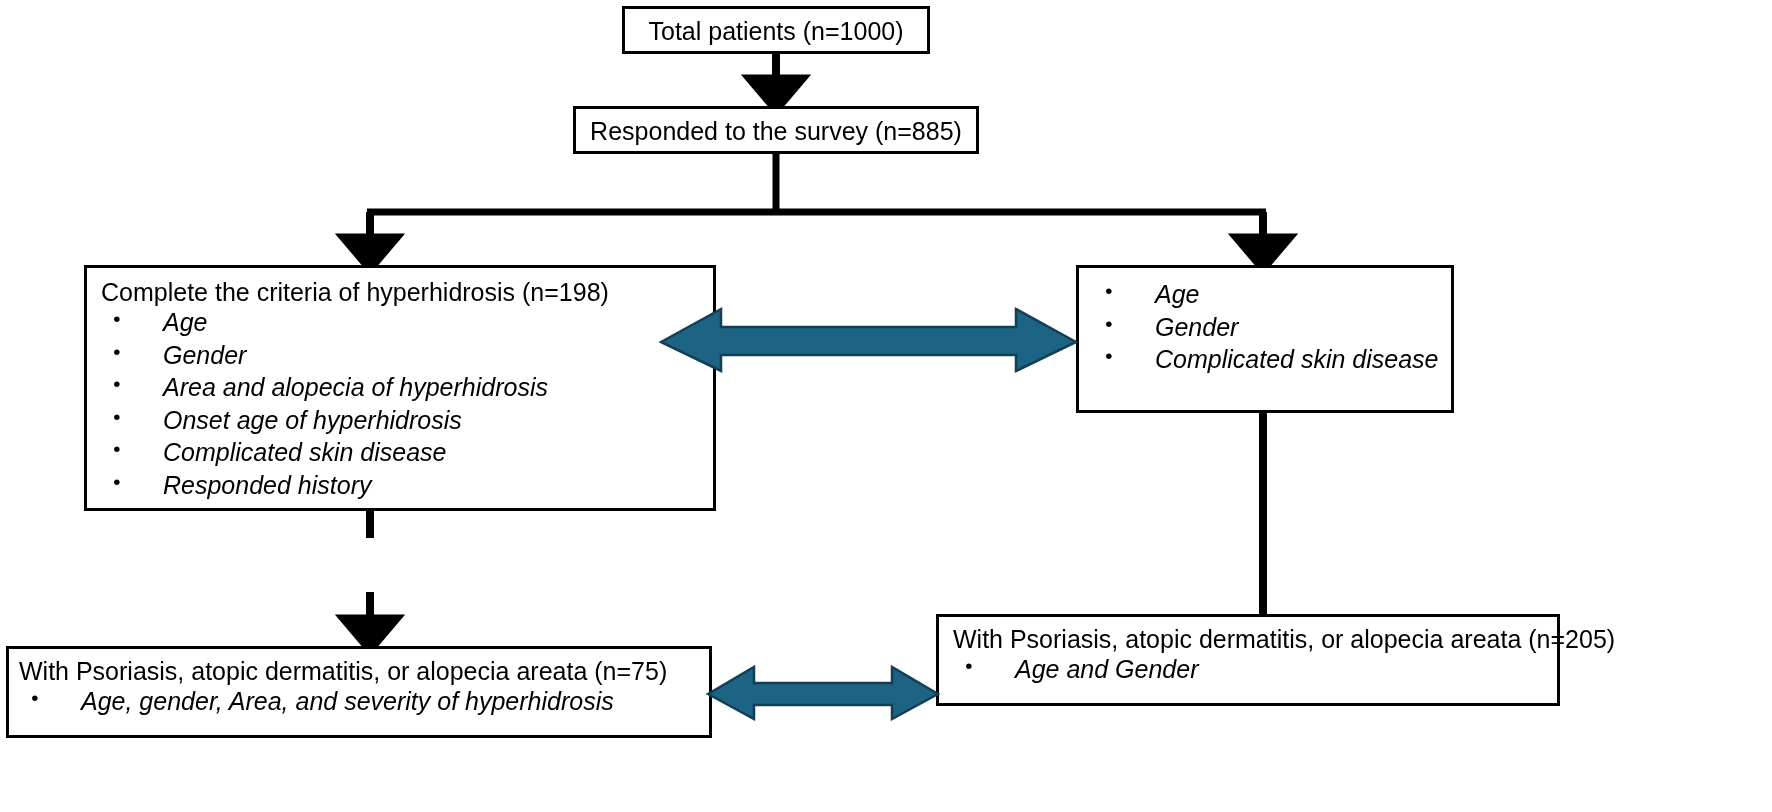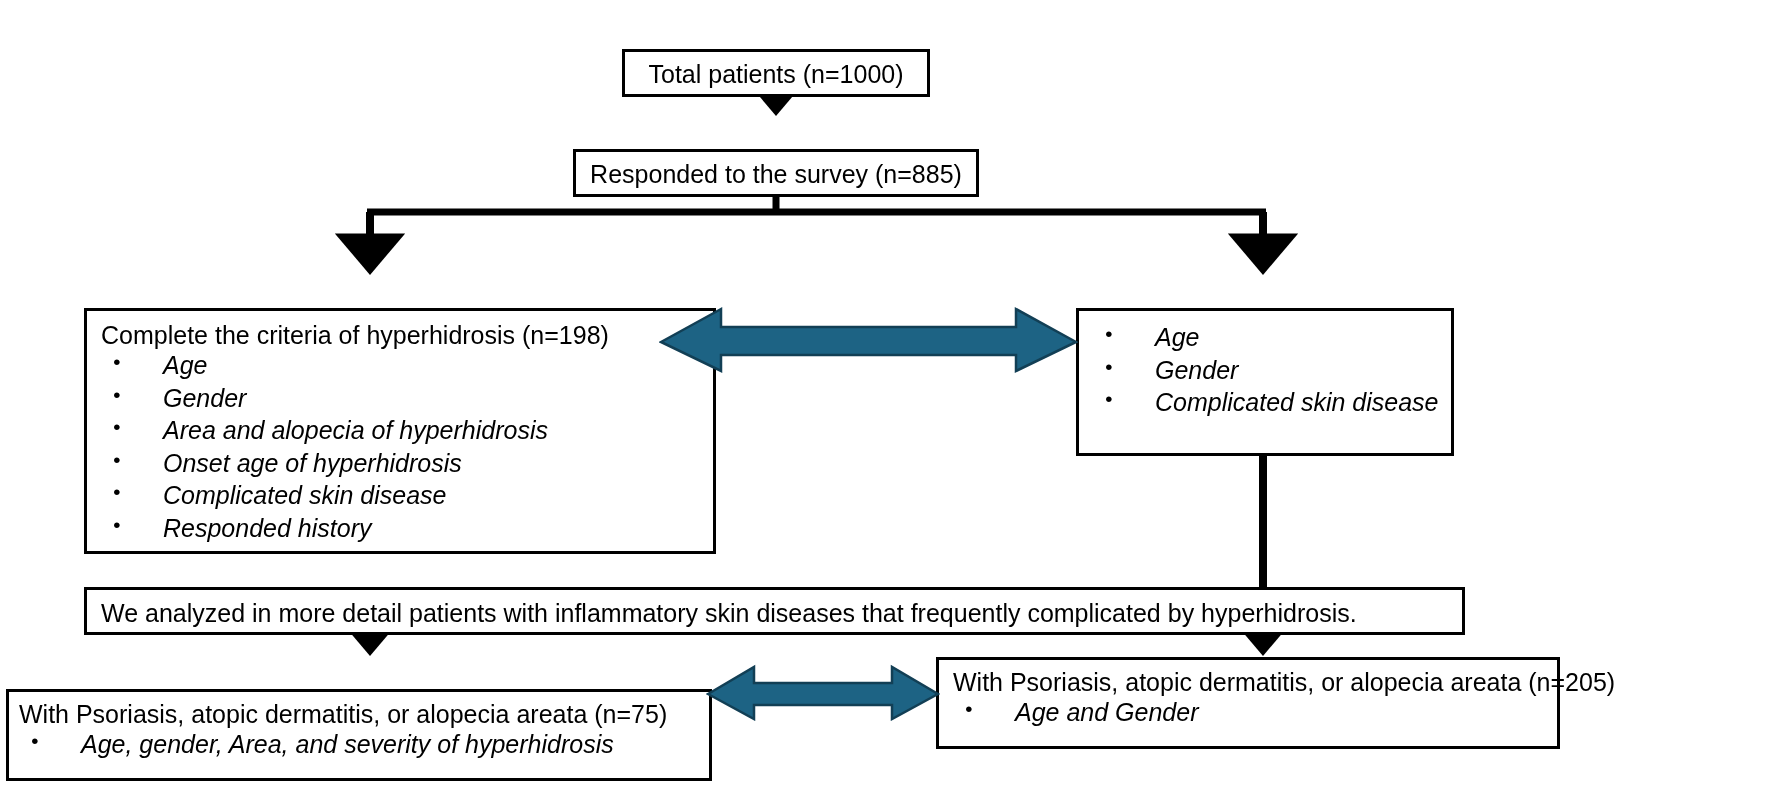--- a/index.html
+++ b/index.html
@@ -23,21 +23,20 @@
     width: 1772px;
     height: 812px;
     pointer-events: none;
   }
   .node {
     position: absolute;
     background: #ffffff;
     border: 3px solid #000000;
     box-sizing: border-box;
     z-index: 3;
-    margin-top: 43px;
   }
   .node .title {
     font-size: 25px;
     line-height: 1.12;
     white-space: nowrap;
   }
   .node .bullets {
     list-style: none;
     margin: 0;
     padding: 0;
@@ -121,23 +120,20 @@
   </div>
 
   <div class="node" id="node-without">
     <ul class="bullets">
       <li>Age</li>
       <li>Gender</li>
       <li>Complicated skin disease</li>
     </ul>
   </div>
 
-  <div class="node" id="node-analyzed">
-    <div class="title">We analyzed in more detail patients with inflammatory skin diseases that frequently complicated by hyperhidrosis.</div>
-  </div>
 
   <div class="node" id="node-bottomleft">
     <div class="title">With Psoriasis, atopic dermatitis, or alopecia areata (n=75)</div>
     <ul class="bullets">
       <li>Age, gender,  Area, and severity of hyperhidrosis</li>
     </ul>
   </div>
 
   <div class="node" id="node-bottomright">
     <div class="title">With Psoriasis, atopic dermatitis, or alopecia areata (n=205)</div>

